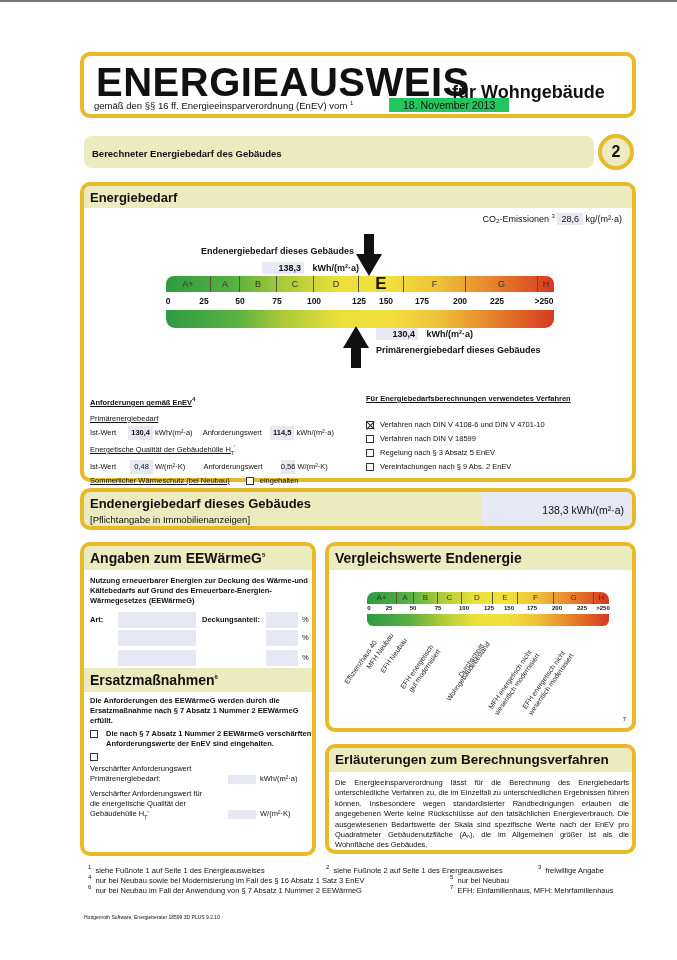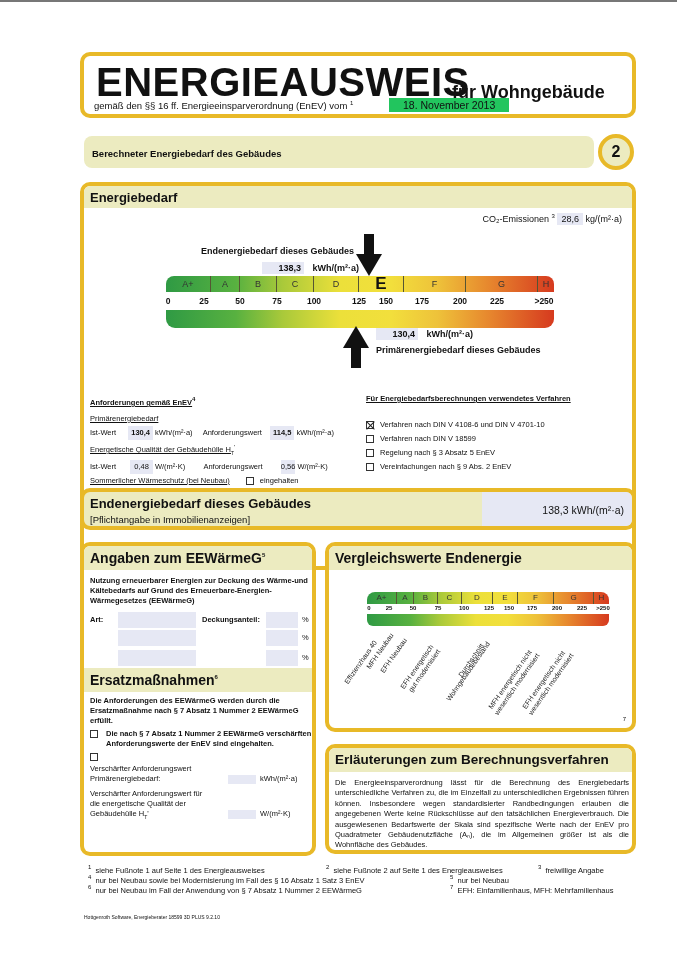--- a/index.html
+++ b/index.html
@@ -19,21 +19,21 @@
   #title-main { position: absolute; left: 12px; top: 4px; font-size: 40px; font-weight: bold; letter-spacing: 0.5px; }
   #title-sub { position: absolute; left: 343px; top: 26px; font-size: 18px; font-weight: bold; margin-left: 25px; }
   #title-line { position: absolute; left: 10px; top: 44px; font-size: 9.5px; }
   #title-date { position: absolute; left: 305px; top: 42px; font-size: 10.5px; padding: 1px 14px; background: #22c55e; }
 
   
   #sect-bar { position: absolute; left: 84px; top: 136px; width: 510px; height: 32px; background: #ecebc0; border-radius: 8px; font-size: 9.5px; font-weight: bold; padding: 12px 0 0 8px; }
   #sect-num { position: absolute; left: 598px; top: 134px; width: 36px; height: 36px; border: 4px solid #e8b928; border-radius: 50%; background: #ecebc0; font-weight: bold; font-size: 16px; text-align: center; line-height: 28px; }
 
   
-  #eb-box { left: 80px; top: 182px; width: 556px; height: 388px; }
+  #eb-box { left: 80px; top: 182px; width: 556px; height: 300px; }
   #eb-box .hdr { height: 22px; font-size: 13px; padding: 4px 6px; border-radius: 6px 6px 0 0; }
   #co2 { position: absolute; right: 10px; top: 27px; font-size: 9px; }
   .bar-top { position: absolute; display: flex; height: 16px; border-radius: 8px 8px 0 0; overflow: hidden; background: linear-gradient(90deg, #2f9a44 0%, #58b140 18%, #a9c93a 30%, #ece03a 45%, #f2df3c 58%, #eec23a 70%, #e7882e 83%, #d63a1f 100%); }
   .bar-top div { border-right: 1px solid #553; font-size: 9px; text-align: center; line-height: 16px; color: #333; }
   .bar-top div:last-child { border-right: none; }
   .bar-bot { position: absolute; height: 18px; border-radius: 0 0 9px 9px; background: linear-gradient(90deg, #2f9a44 0%, #58b140 18%, #a9c93a 30%, #ece03a 45%, #f2df3c 58%, #eec23a 70%, #e7882e 83%, #d63a1f 100%); }
   .ticks { position: absolute; font-size: 8.5px; font-weight: bold; }
   .ticks span { position: absolute; transform: translateX(-50%); }
   #end-label { position: absolute; left: 117px; top: 60px; font-size: 9px; font-weight: bold; }
   #end-val { position: absolute; left: 178px; top: 76px; font-size: 9px; font-weight: bold; }

